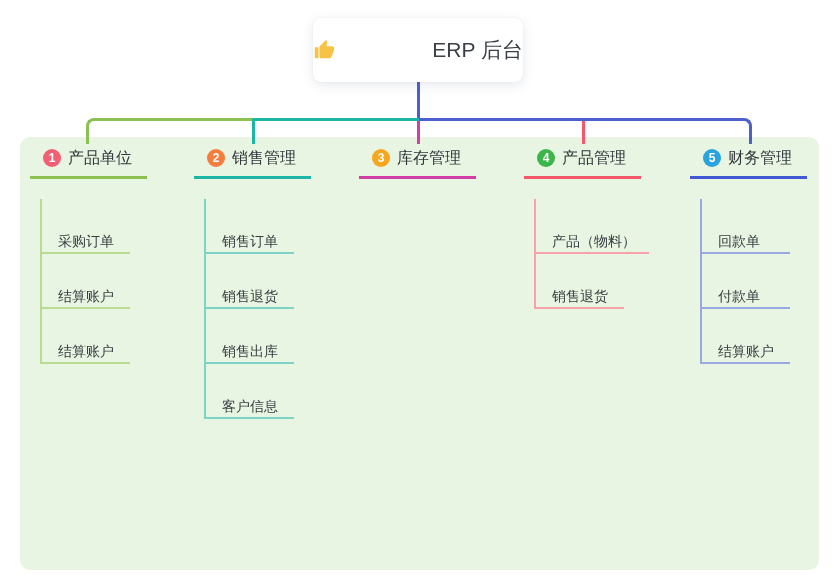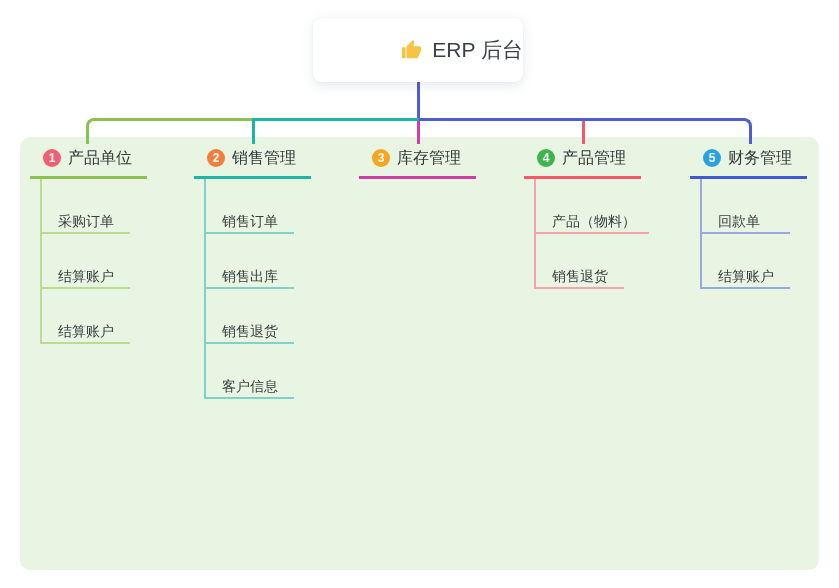--- a/index.html
+++ b/index.html
@@ -5,21 +5,21 @@
   html,body{margin:0;padding:0;}
   body{
     width:839px;height:588px;position:relative;background:#ffffff;
     font-family:"Liberation Sans","DejaVu Sans",sans-serif;overflow:hidden;
   }
   
   .root-card{
     position:absolute;left:313px;top:18px;width:210px;height:64px;
     background:#ffffff;border-radius:8px;
     box-shadow:0 3px 12px rgba(70,90,130,.14),0 0 2px rgba(0,0,0,.06);
-    display:flex;align-items:center;justify-content:flex-end;gap:10px;
+    display:flex;align-items:center;justify-content:space-between;gap:10px;
     font-size:21px;color:#3c4046;z-index:3;
   }
   .root-card svg{display:block;}
   
   .conn{position:absolute;box-sizing:border-box;z-index:2;}
   .trunk{left:417px;top:82px;width:3px;height:37px;}
   .seg-left{left:86px;top:118px;width:166px;height:26px;border-top:3px solid;border-left:3px solid;border-top-left-radius:8px;}
   .seg-mid{left:252px;top:118px;width:167px;height:26px;border-top:3px solid;border-left:3px solid;}
   .seg-right{left:419px;top:118px;width:333px;height:26px;border-top:3px solid;border-right:3px solid;border-top-right-radius:8px;}
   .drop{width:3px;height:23px;top:121px;}
@@ -42,21 +42,21 @@
     flex:0 0 18px;width:18px;height:18px;border-radius:50%;
     background:var(--b);color:#fff;font-size:12px;font-weight:bold;
     display:flex;align-items:center;justify-content:center;line-height:1;
   }
   .items{margin-left:10px;border-left:2px solid var(--lc);}
   .item{
     box-sizing:border-box;width:max-content;min-width:88px;
     padding:34px 13px 2px 16px;border-bottom:2px solid var(--lc);
     font-size:14px;line-height:17px;color:#383c40;white-space:nowrap;
   }
-  .item:first-child{}
+  .item:first-child{margin-top:20px;}
 </style>
 </head>
 <body>
 
 <div class="root-card">
   <span style="display:flex;">
     <svg width="22" height="22" viewBox="0 0 24 24" fill="#f6c344" aria-hidden="true">
       <path d="M2 21h4V9H2v12zM23 10c0-1.1-.9-2-2-2h-6.31l.95-4.57.03-.32c0-.41-.17-.79-.44-1.06L14.17 1 7.59 7.59C7.22 7.95 7 8.45 7 9v10c0 1.1.9 2 2 2h9c.83 0 1.54-.5 1.84-1.22l3.02-7.05c.09-.23.14-.47.14-.73v-2z"></path>
     </svg>
   </span>
@@ -83,22 +83,22 @@
       </div>
   </div>
 
   <div class="branch" style="left: 174px; --c: #1db5a6; --lc: #7fd2c8; --b: #f57d3e;">
     <div class="branch-header">
       <span class="badge">2</span>
       <span>销售管理</span>
     </div>
     <div class="items">
         <div class="item">销售订单</div>
+        <div class="item">销售退货</div>
         <div class="item">销售出库</div>
-        <div class="item">销售退货</div>
         <div class="item">客户信息</div>
       </div>
   </div>
 
   <div class="branch" style="left: 339px; --c: #d13fa6; --lc: #ee82c3; --b: #f9a61f;">
     <div class="branch-header">
       <span class="badge">3</span>
       <span>库存管理</span>
     </div>
   </div>
@@ -114,16 +114,17 @@
       </div>
   </div>
 
   <div class="branch" style="left: 670px; --c: #4358d4; --lc: #97a9e0; --b: #29a3dd;">
     <div class="branch-header">
       <span class="badge">5</span>
       <span>财务管理</span>
     </div>
     <div class="items">
         <div class="item">回款单</div>
+        <div class="item">付款单</div>
         <div class="item">结算账户</div>
       </div>
   </div>
 </div>
 
 </body></html>

